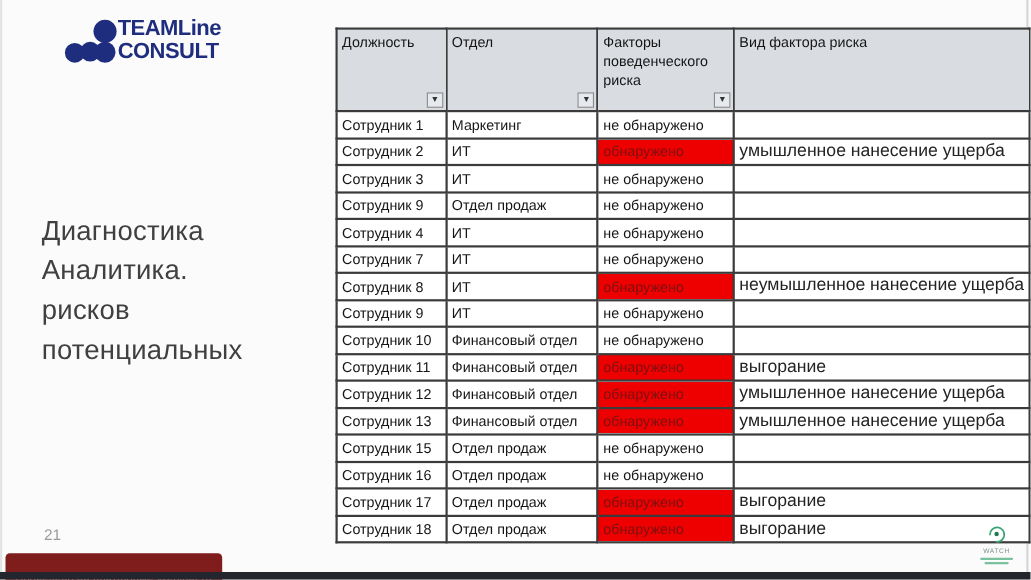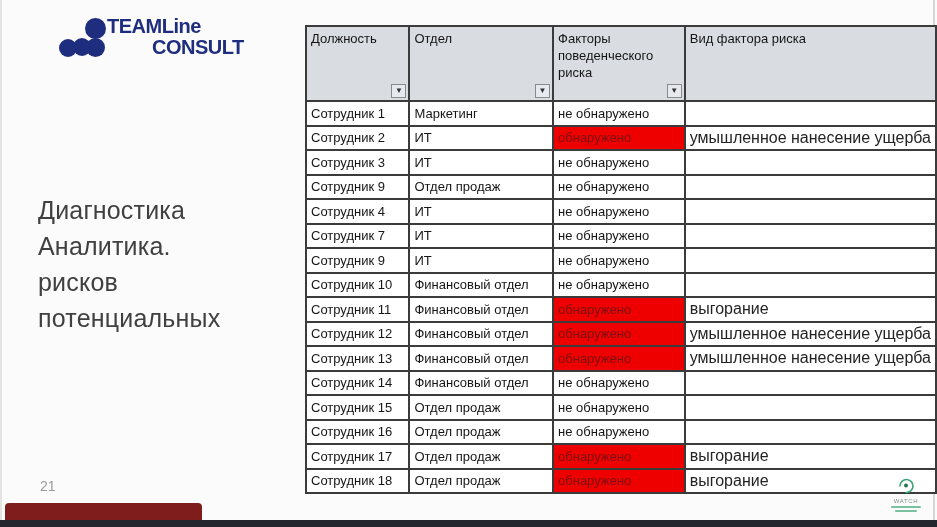--- a/index.html
+++ b/index.html
@@ -15,21 +15,21 @@
 
   
   .logo{position:absolute;left:28px;top:15px;width:220px;height:52px;}
   .logo .dot{position:absolute;border-radius:50%;background:var(--brand-navy);}
   .dot-top{left:57px;top:3px;width:21px;height:21px;}
   .dot-mid{left:58px;top:23px;width:19px;height:19px;}
   .dot-left{left:31px;top:24px;width:18px;height:18px;}
   .dot-center{left:45px;top:23px;width:18px;height:18px;}
   .logo-text{position:absolute;left:79px;top:1px;color:var(--brand-navy);
     font-weight:bold;font-size:20px;line-height:20px;letter-spacing:-0.5px;}
-  .logo-text .l2{display:block;margin-top:1px;margin-left:45px;}
+  .logo-text .l2{display:block;margin-top:1px;}
 
   
   .slide-title{position:absolute;left:38px;top:192px;color:#404040;
     font-size:25px;line-height:36px;font-weight:500;letter-spacing:0.2px;}
   .slide-title span{display:block;}
 
   
   .page-number{position:absolute;left:40px;top:478px;color:#9b9b9b;font-size:14px;}
   .platform-badge{position:absolute;left:5px;top:503px;background:#7f1d1d;
     color:#f2f2f2;font-size:10px;line-height:11px;padding:18px 9px;border-radius:4px;
@@ -137,20 +137,26 @@
     <td>не обнаружено</td>
     <td class="risk-type"></td>
   </tr>
       <tr>
     <td>Сотрудник 7</td>
     <td>ИТ</td>
     <td>не обнаружено</td>
     <td class="risk-type"></td>
   </tr>
       <tr>
+    <td>Сотрудник 8</td>
+    <td>ИТ</td>
+    <td class="detected">обнаружено</td>
+    <td class="risk-type">неумышленное нанесение ущерба</td>
+  </tr>
+      <tr>
     <td>Сотрудник 9</td>
     <td>ИТ</td>
     <td>не обнаружено</td>
     <td class="risk-type"></td>
   </tr>
       <tr>
     <td>Сотрудник 10</td>
     <td>Финансовый отдел</td>
     <td>не обнаружено</td>
     <td class="risk-type"></td>
@@ -165,26 +171,20 @@
     <td>Сотрудник 12</td>
     <td>Финансовый отдел</td>
     <td class="detected">обнаружено</td>
     <td class="risk-type">умышленное нанесение ущерба</td>
   </tr>
       <tr>
     <td>Сотрудник 13</td>
     <td>Финансовый отдел</td>
     <td class="detected">обнаружено</td>
     <td class="risk-type">умышленное нанесение ущерба</td>
-  </tr>
-      <tr>
-    <td>Сотрудник 14</td>
-    <td>Финансовый отдел</td>
-    <td>не обнаружено</td>
-    <td class="risk-type"></td>
   </tr>
       <tr>
     <td>Сотрудник 15</td>
     <td>Отдел продаж</td>
     <td>не обнаружено</td>
     <td class="risk-type"></td>
   </tr>
       <tr>
     <td>Сотрудник 16</td>
     <td>Отдел продаж</td>

